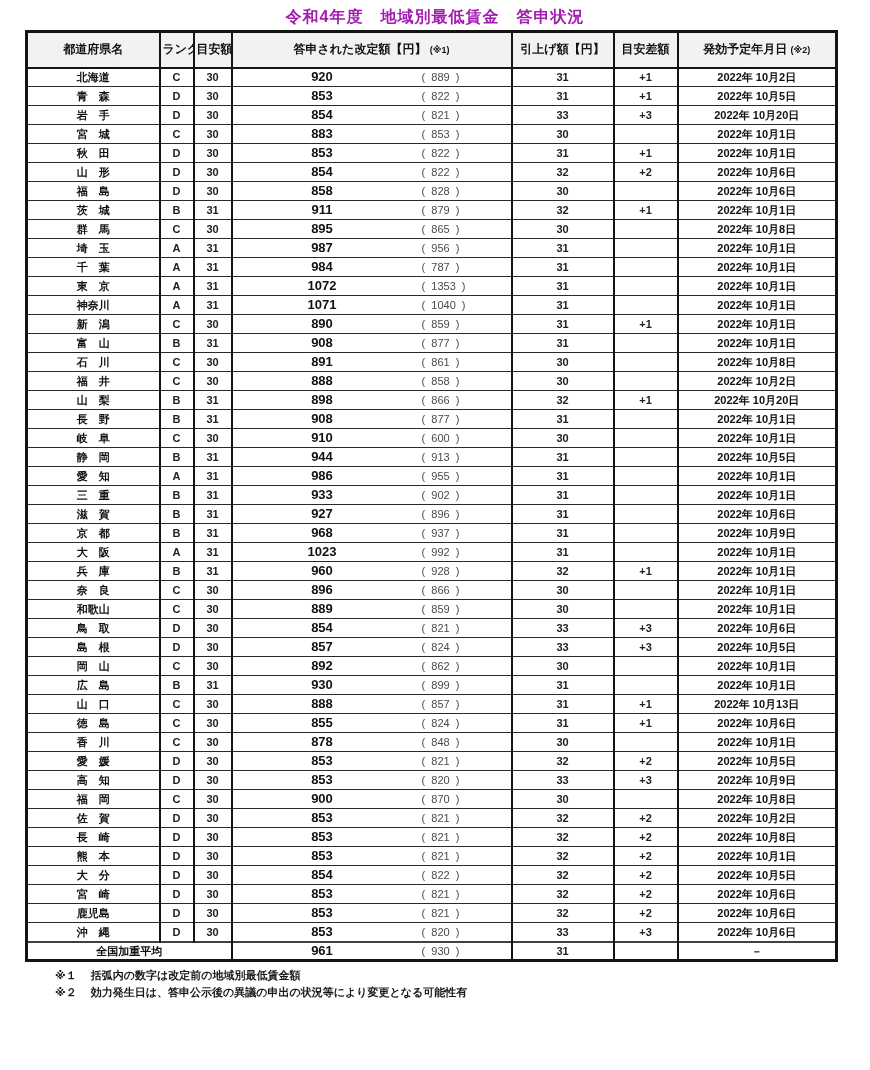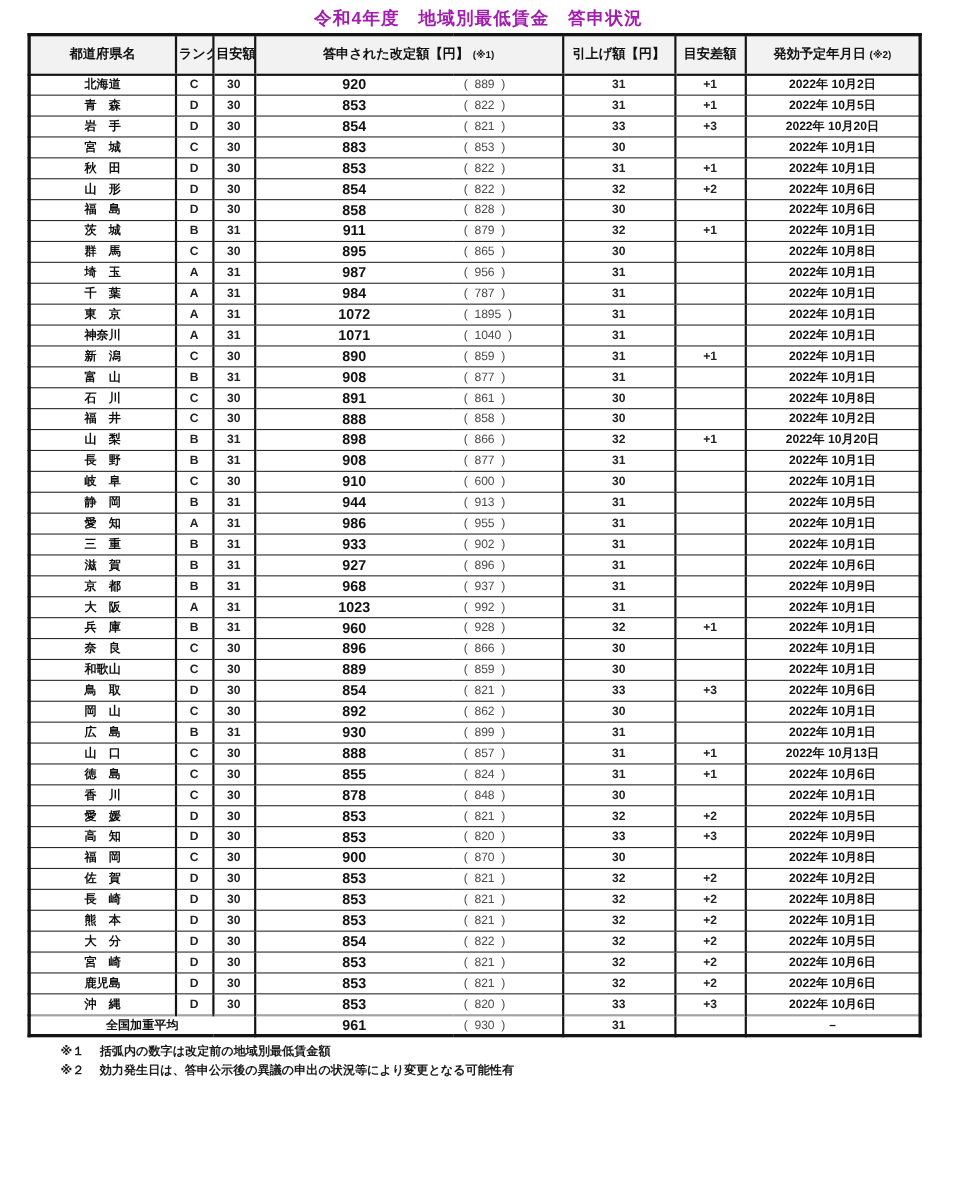--- a/index.html
+++ b/index.html
@@ -47,21 +47,21 @@
   .small-note { font-size:9px; font-weight:bold; }
   
   .cl { border-left:2px solid #141414 !important; }
   
   td.c-amount { border-right:none !important; font-weight:bold; font-size:13px; }
   td.c-prev   { border-left:none !important; text-align:left; padding-left:10px;
                 color:#4a4a4a; white-space:pre; font-size:11px; }
   td.c-name { font-weight:bold; }
   td.c-rank, td.c-guide, td.c-inc, td.c-diff { font-weight:600; color:#222; }
   td.c-date { font-weight:600; }
-  tr.summary-row td { border-top:2px solid #a3a3a3; font-weight:bold; }
+  tr.summary-row td { border-top:2px solid #404040; font-weight:bold; }
   tr.summary-row td.c-prev { font-weight:normal; }
   .footnotes {
     margin:5px 0 0 55px;
     font-size:11px;
     font-weight:600;
     color:#1a1a1a;
   }
   .footnote-line { display:flex; gap:14px; line-height:1.55; }
   .footnote-mark { flex:0 0 auto; }
 </style>
@@ -208,21 +208,21 @@
     <td class="c-prev">(  787  )</td>
     <td class="cl c-inc">31</td>
     <td class="cl c-diff"></td>
     <td class="cl c-date">2022年 10月1日</td>
   </tr>
       <tr>
     <td class="c-name">東　京</td>
     <td class="cl c-rank">A</td>
     <td class="cl c-guide">31</td>
     <td class="cl c-amount">1072</td>
-    <td class="c-prev">(  1895  )</td>
+    <td class="c-prev">(  1353  )</td>
     <td class="cl c-inc">31</td>
     <td class="cl c-diff"></td>
     <td class="cl c-date">2022年 10月1日</td>
   </tr>
       <tr>
     <td class="c-name">神奈川</td>
     <td class="cl c-rank">A</td>
     <td class="cl c-guide">31</td>
     <td class="cl c-amount">1071</td>
     <td class="c-prev">(  1040  )</td>
@@ -392,20 +392,30 @@
   </tr>
       <tr>
     <td class="c-name">鳥　取</td>
     <td class="cl c-rank">D</td>
     <td class="cl c-guide">30</td>
     <td class="cl c-amount">854</td>
     <td class="c-prev">(  821  )</td>
     <td class="cl c-inc">33</td>
     <td class="cl c-diff">+3</td>
     <td class="cl c-date">2022年 10月6日</td>
+  </tr>
+      <tr>
+    <td class="c-name">島　根</td>
+    <td class="cl c-rank">D</td>
+    <td class="cl c-guide">30</td>
+    <td class="cl c-amount">857</td>
+    <td class="c-prev">(  824  )</td>
+    <td class="cl c-inc">33</td>
+    <td class="cl c-diff">+3</td>
+    <td class="cl c-date">2022年 10月5日</td>
   </tr>
       <tr>
     <td class="c-name">岡　山</td>
     <td class="cl c-rank">C</td>
     <td class="cl c-guide">30</td>
     <td class="cl c-amount">892</td>
     <td class="c-prev">(  862  )</td>
     <td class="cl c-inc">30</td>
     <td class="cl c-diff"></td>
     <td class="cl c-date">2022年 10月1日</td>

